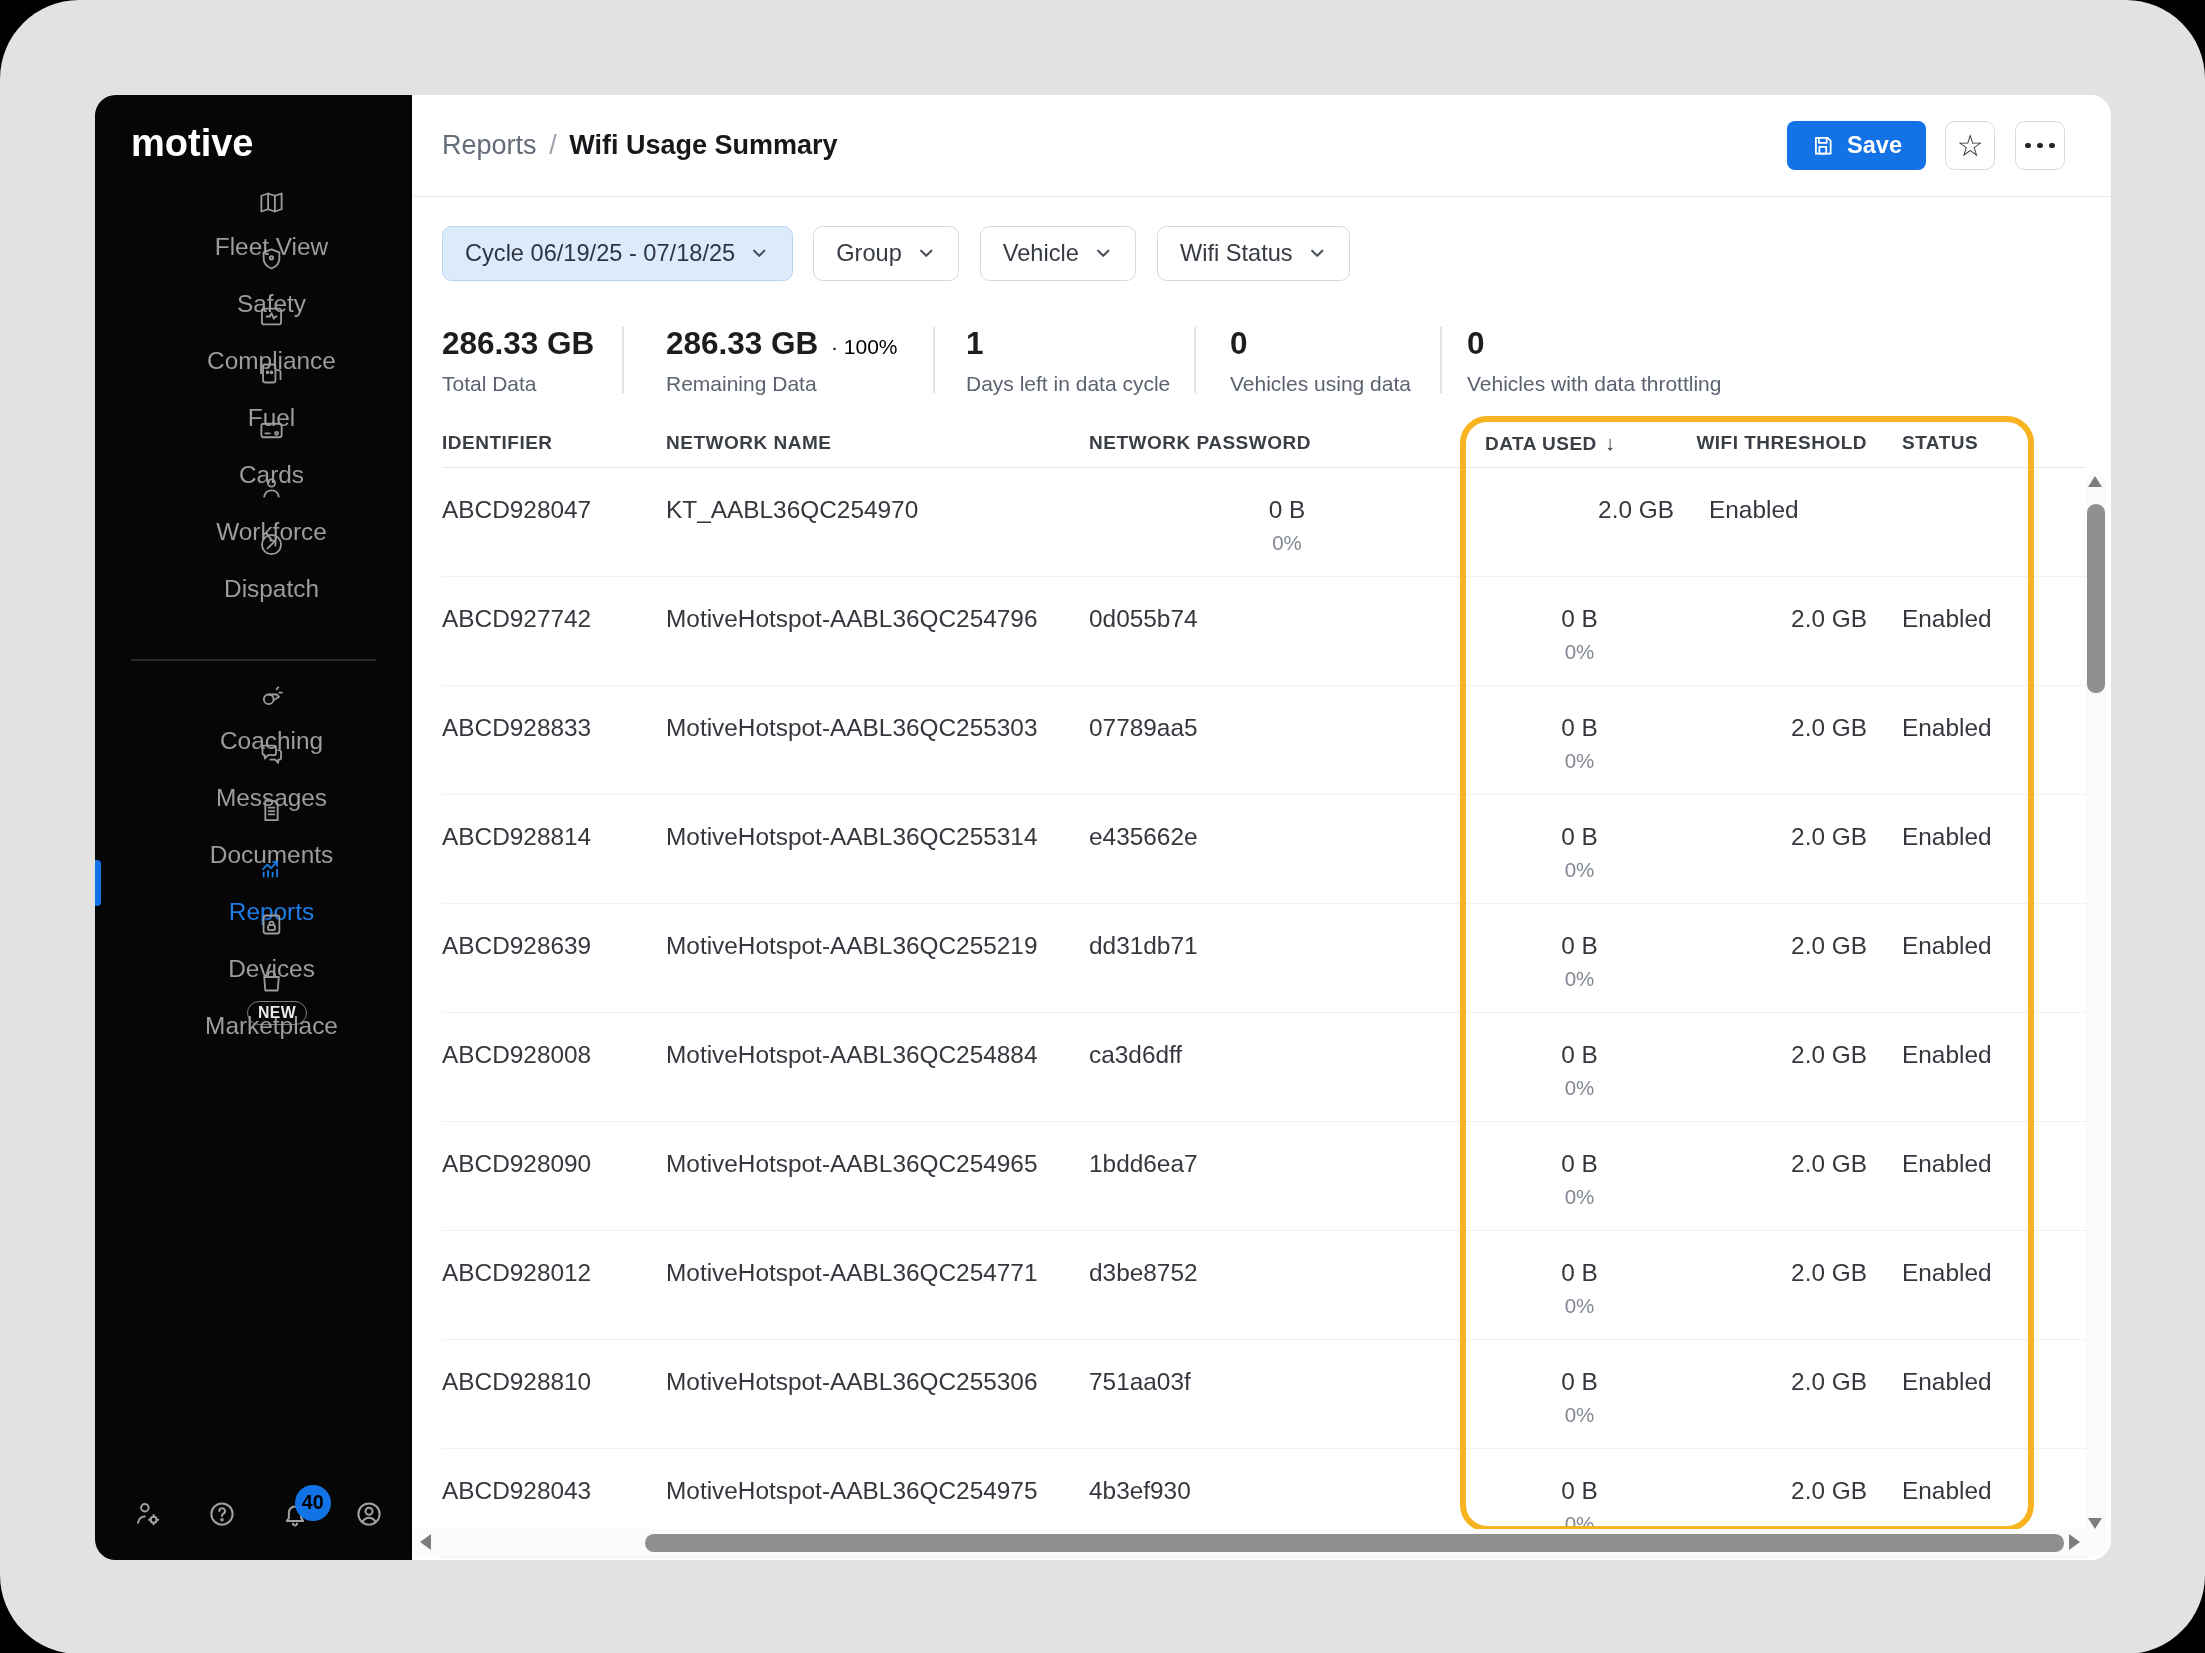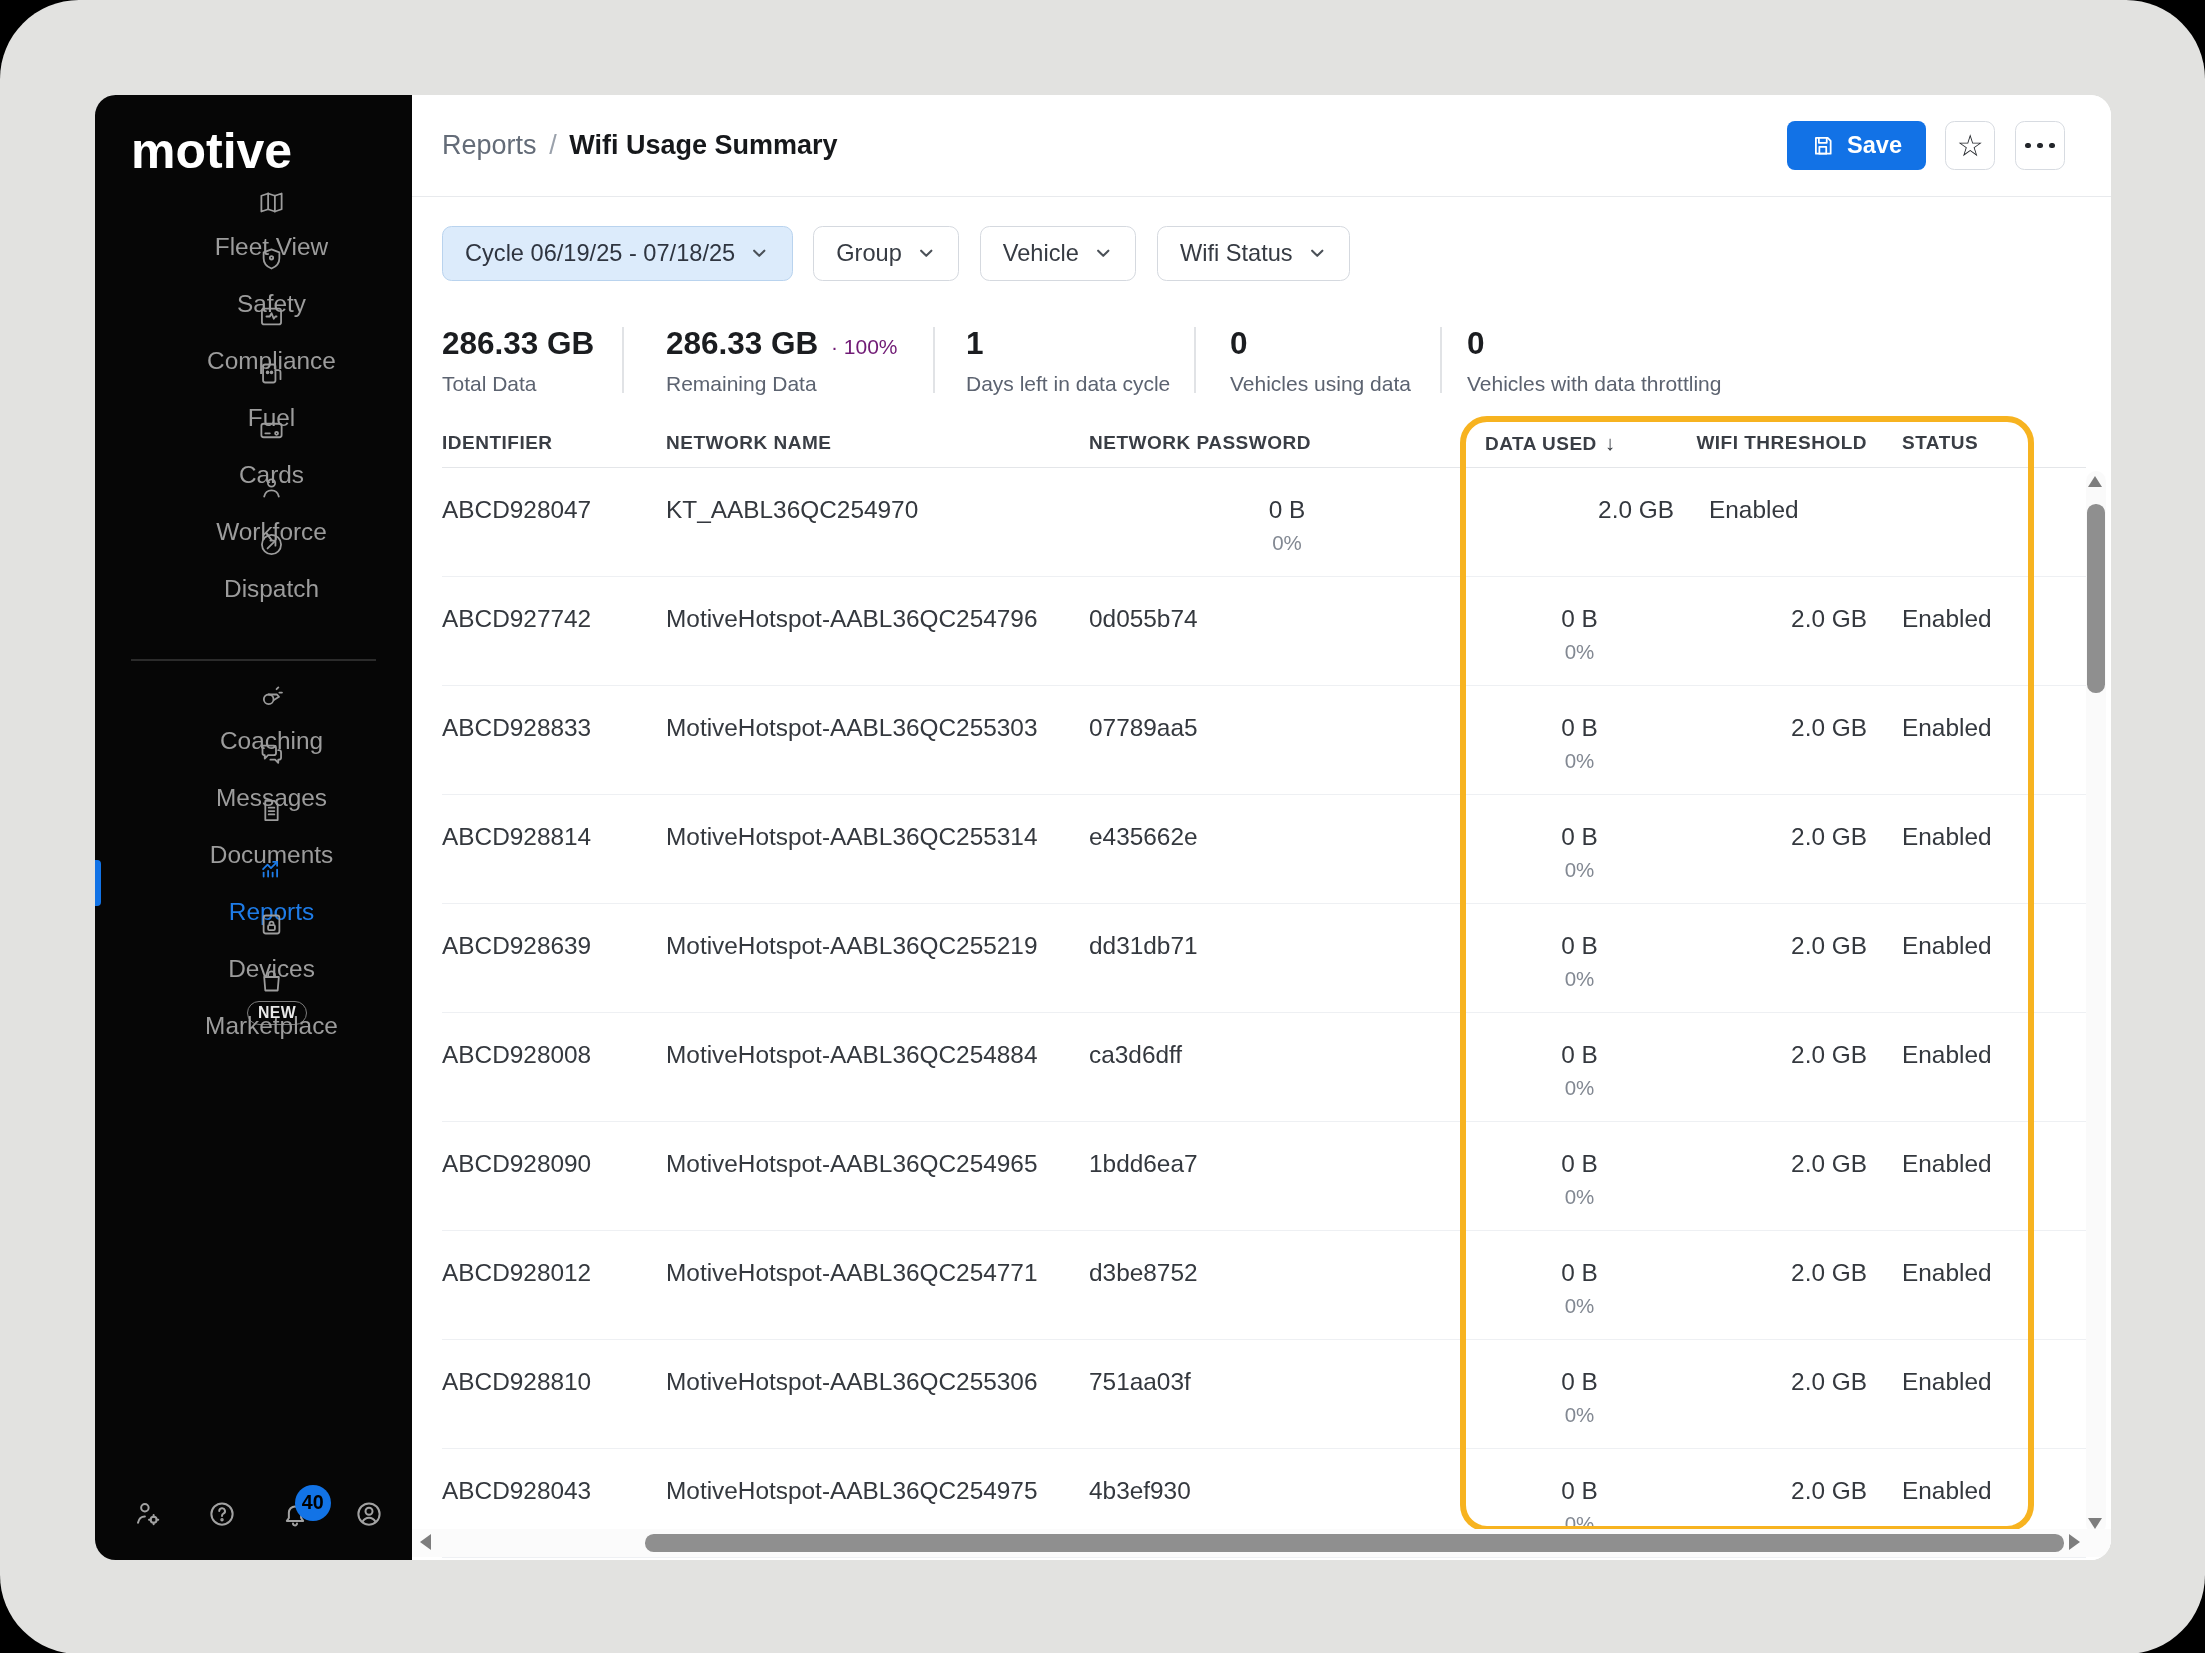--- a/index.html
+++ b/index.html
@@ -7,21 +7,21 @@
               font-family:"Liberation Sans", sans-serif; }
   .stage { position:relative; width:2205px; height:1654px; background:#000; }
   .desktop { position:absolute; inset:0; background:#e2e2e0; border-radius:79px; }
 
   
   .app-window { position:absolute; left:95px; top:95px; width:2016px; height:1465px;
                 background:#fff; border-radius:20.5px; overflow:hidden; display:flex; }
 
   
   .sidebar { position:relative; width:317px; flex-shrink:0; background:#060606; }
-  .logo { position:absolute; left:36px; top:27px; color:#fff; font-size:50px;
+  .logo { position:absolute; left:36px; top:27px; color:#fff; font-size:38px;
           font-weight:800; letter-spacing:0px; }
   .nav { position:absolute; left:0; right:0; }
   .nav-1 { top:94px; }
   .nav-2 { top:588px; }
   .side-item { position:relative; height:57px; display:flex; align-items:center;
                padding-left:36px; gap:17.3px; color:#9c9c9c; font-size:24.4px; cursor:pointer;flex-direction:column; }
   .side-item .sicon { width:27px; height:27px; display:flex; align-items:center; justify-content:center; }
   .side-item svg { width:27px; height:27px; stroke:currentColor; fill:none;
                    stroke-width:1.6; stroke-linecap:round; stroke-linejoin:round; }
   .side-item.active { color:#1e7ce8; }
@@ -67,21 +67,21 @@
   .chip { height:55px; display:flex; align-items:center; gap:14px; padding:16px 22px;
           border-radius:9.5px; font-size:23.6px; color:#363b43; background:#fff;
           border:1.6px solid #d5d9df; cursor:pointer; }
   .chip.selected { background:#dcebfb; border-color:#b9d3ee; color:#2f3540; }
   .chip svg { width:20.5px; height:20.5px; stroke:#4b5158; fill:none; stroke-width:2.4;
               stroke-linecap:round; stroke-linejoin:round; }
 
   .stats { position:absolute; left:0; right:0; top:230px; height:75px; }
   .stat { position:absolute; top:0; }
   .stat-value { font-size:31.5px; font-weight:700; color:#1b1d20; display:flex; align-items:baseline; }
-  .stat-suffix { font-size:21px; font-weight:400; color:#701a75; margin-left:12.6px; }
+  .stat-suffix { font-size:21px; font-weight:400; color:#000000; margin-left:12.6px; }
   .stat-label { font-size:21px; color:#5c6370; margin-top:9.5px; }
   .stat-div { position:absolute; top:1.6px; width:1.6px; height:66px; background:#e1e3e6; }
 
   
   .table { position:absolute; left:30px; top:323px; width:1644px; }
   .thead, .trow { display:grid; grid-template-columns:224px 423px 396px 189px 193px 1fr; }
   .thead { height:50px; align-items:center; border-bottom:1.6px solid #e4e6e9; }
   .th { font-size:19px; font-weight:700; color:#3a3e45; letter-spacing:0.5px; cursor:pointer; }
   .th.c-thr { text-align:right; }
   .th.c-status { padding-left:35px; }

